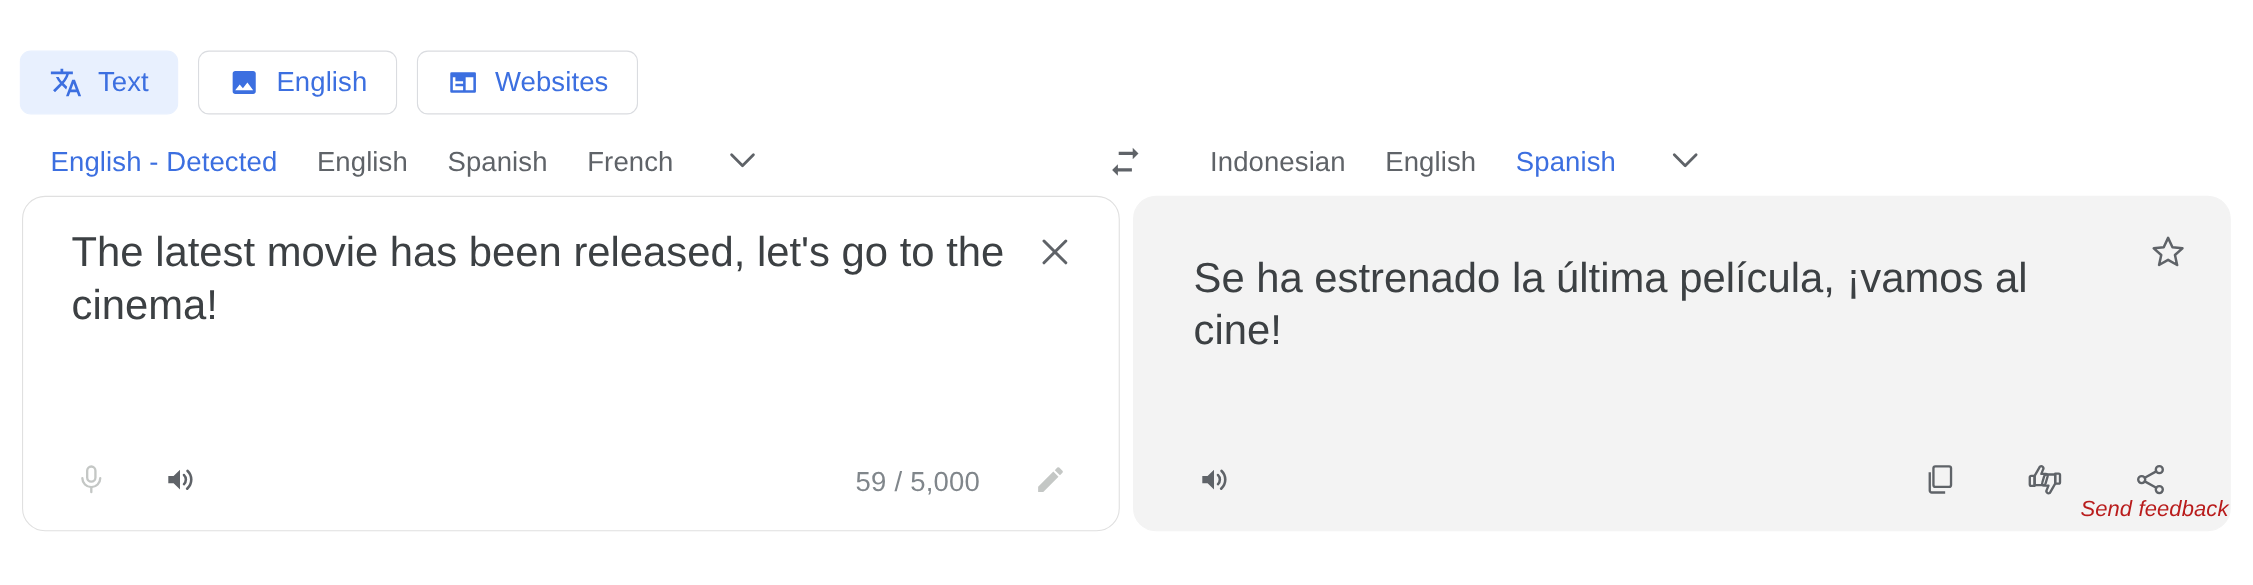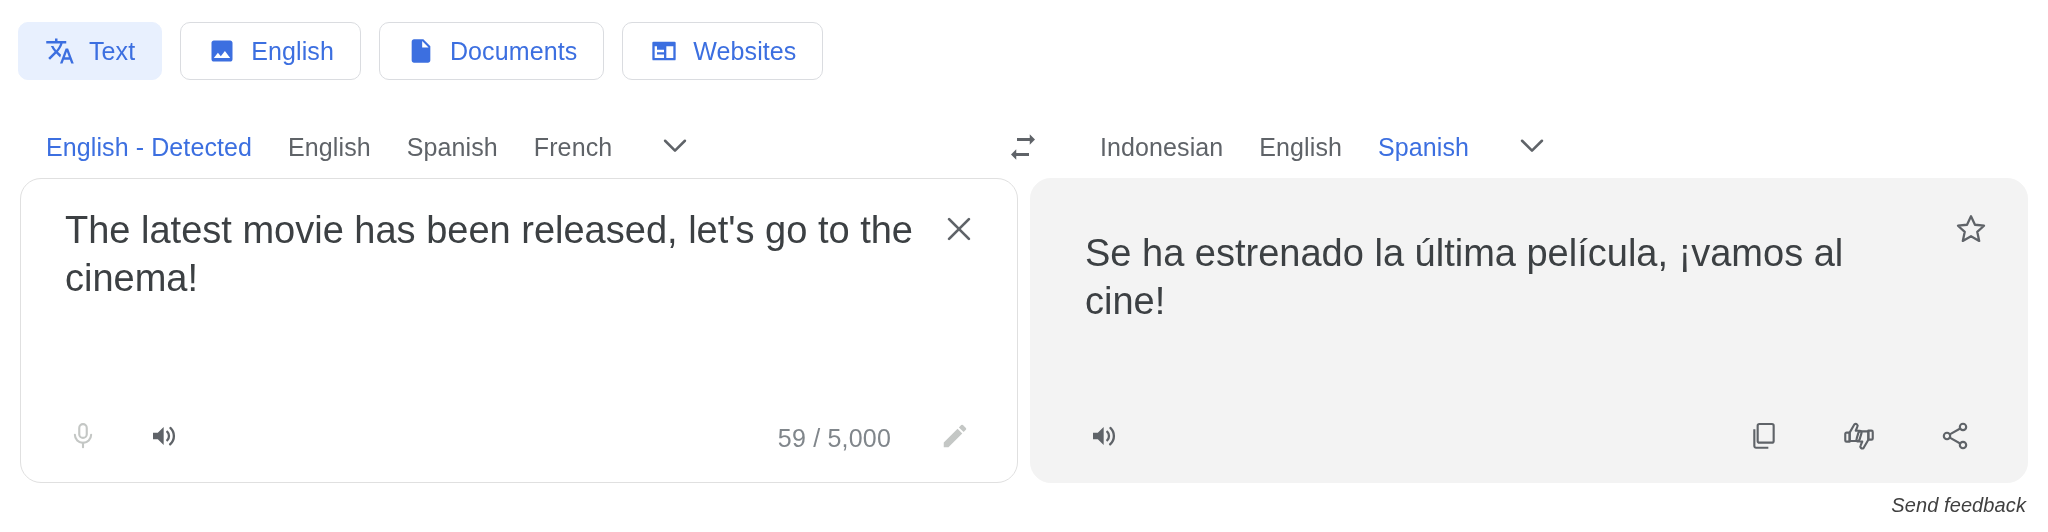--- a/index.html
+++ b/index.html
@@ -37,20 +37,21 @@
     height: 58px;
     padding: 0 26px;
     border: 1px solid #dadce0;
     border-radius: 10px;
     background: #ffffff;
     color: #3c6fe0;
     font-size: 25px;
     letter-spacing: .1px;
     cursor: pointer;
     white-space: nowrap;
+    margin-top: 24px;
   }
   .mode-chip.selected {
     background: #e8f0fe;
     border-color: #e8f0fe;
     color: #3c6fe0;
   }
   .mode-chip .mi { display: flex; align-items: center; justify-content: center; width: 30px; height: 30px; }
   .mode-chip svg { display: block; }
 
   
@@ -181,24 +182,23 @@
     letter-spacing: .2px;
     white-space: nowrap;
   }
 
   .send-feedback {
     position: absolute;
     right: 22px;
     top: 452px;
     font-size: 20px;
     font-style: italic;
-    color: #404040;
+    color: #b91c1c;
     cursor: pointer;
     letter-spacing: .1px;
-    margin-top: 42px;
   }
 </style>
 </head>
 <body>
 
 <div class="page">
 
   <div class="mode-bar">
 
     <div class="mode-chip selected">
@@ -212,28 +212,20 @@
 
     <div class="mode-chip">
       <span class="mi">
         <svg width="28" height="28" viewBox="0 0 24 24" fill="#3c6fe0">
           <path d="M21 19V5c0-1.1-.9-2-2-2H5c-1.1 0-2 .9-2 2v14c0 1.1.9 2 2 2h14c1.1 0 2-.9 2-2zM8.5 13.5l2.5 3.01L14.5 12l4.5 6H5l3.5-4.5z"></path>
         </svg>
       </span>
       <span>English</span>
     </div>
 
-    <div class="mode-chip">
-      <span class="mi">
-        <svg width="28" height="28" viewBox="0 0 24 24" fill="#3c6fe0">
-          <path d="M14 2H6c-1.1 0-1.99.9-1.99 2L4 20c0 1.1.89 2 1.99 2H18c1.1 0 2-.9 2-2V8l-6-6zm-1 7V3.5L18.5 9H13z"></path>
-        </svg>
-      </span>
-      <span>Documents</span>
-    </div>
 
     <div class="mode-chip">
       <span class="mi">
         <svg width="28" height="28" viewBox="0 0 24 24" fill="#3c6fe0">
           <path d="M3 4h18a1 1 0 011 1v14a1 1 0 01-1 1H3a1 1 0 01-1-1V5a1 1 0 011-1zm1 4v10h8v-3H6v-2h6v-2H6V8H4zm10 0v10h6V8h-6z"></path>
         </svg>
       </span>
       <span>Websites</span>
     </div>
 

